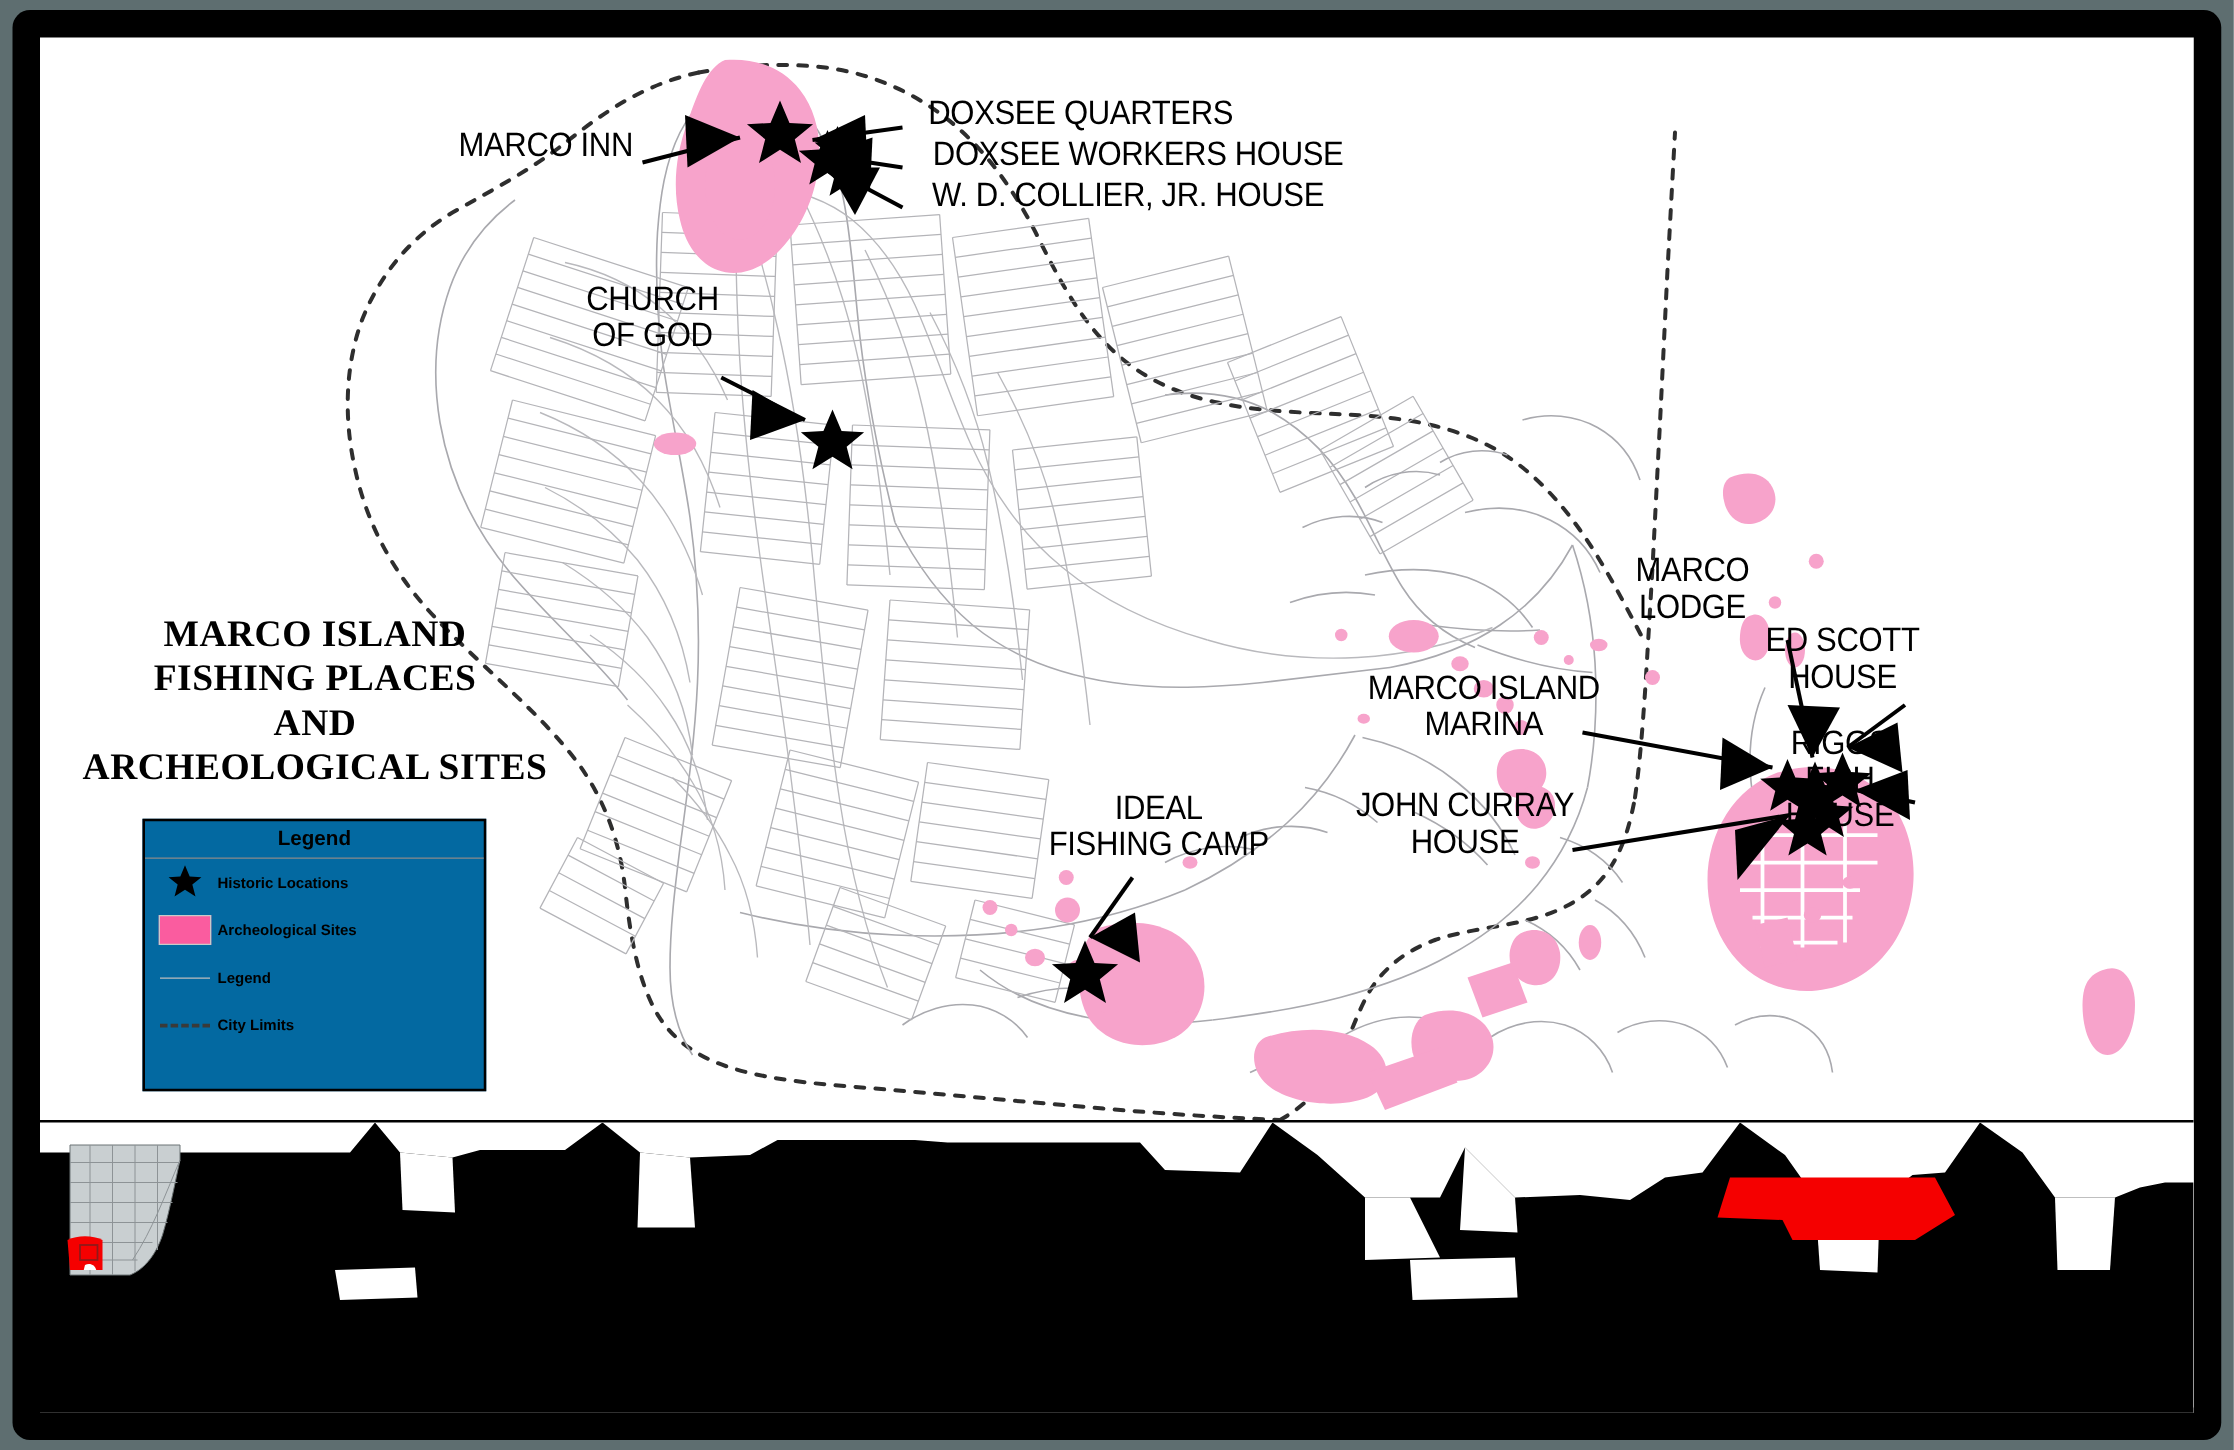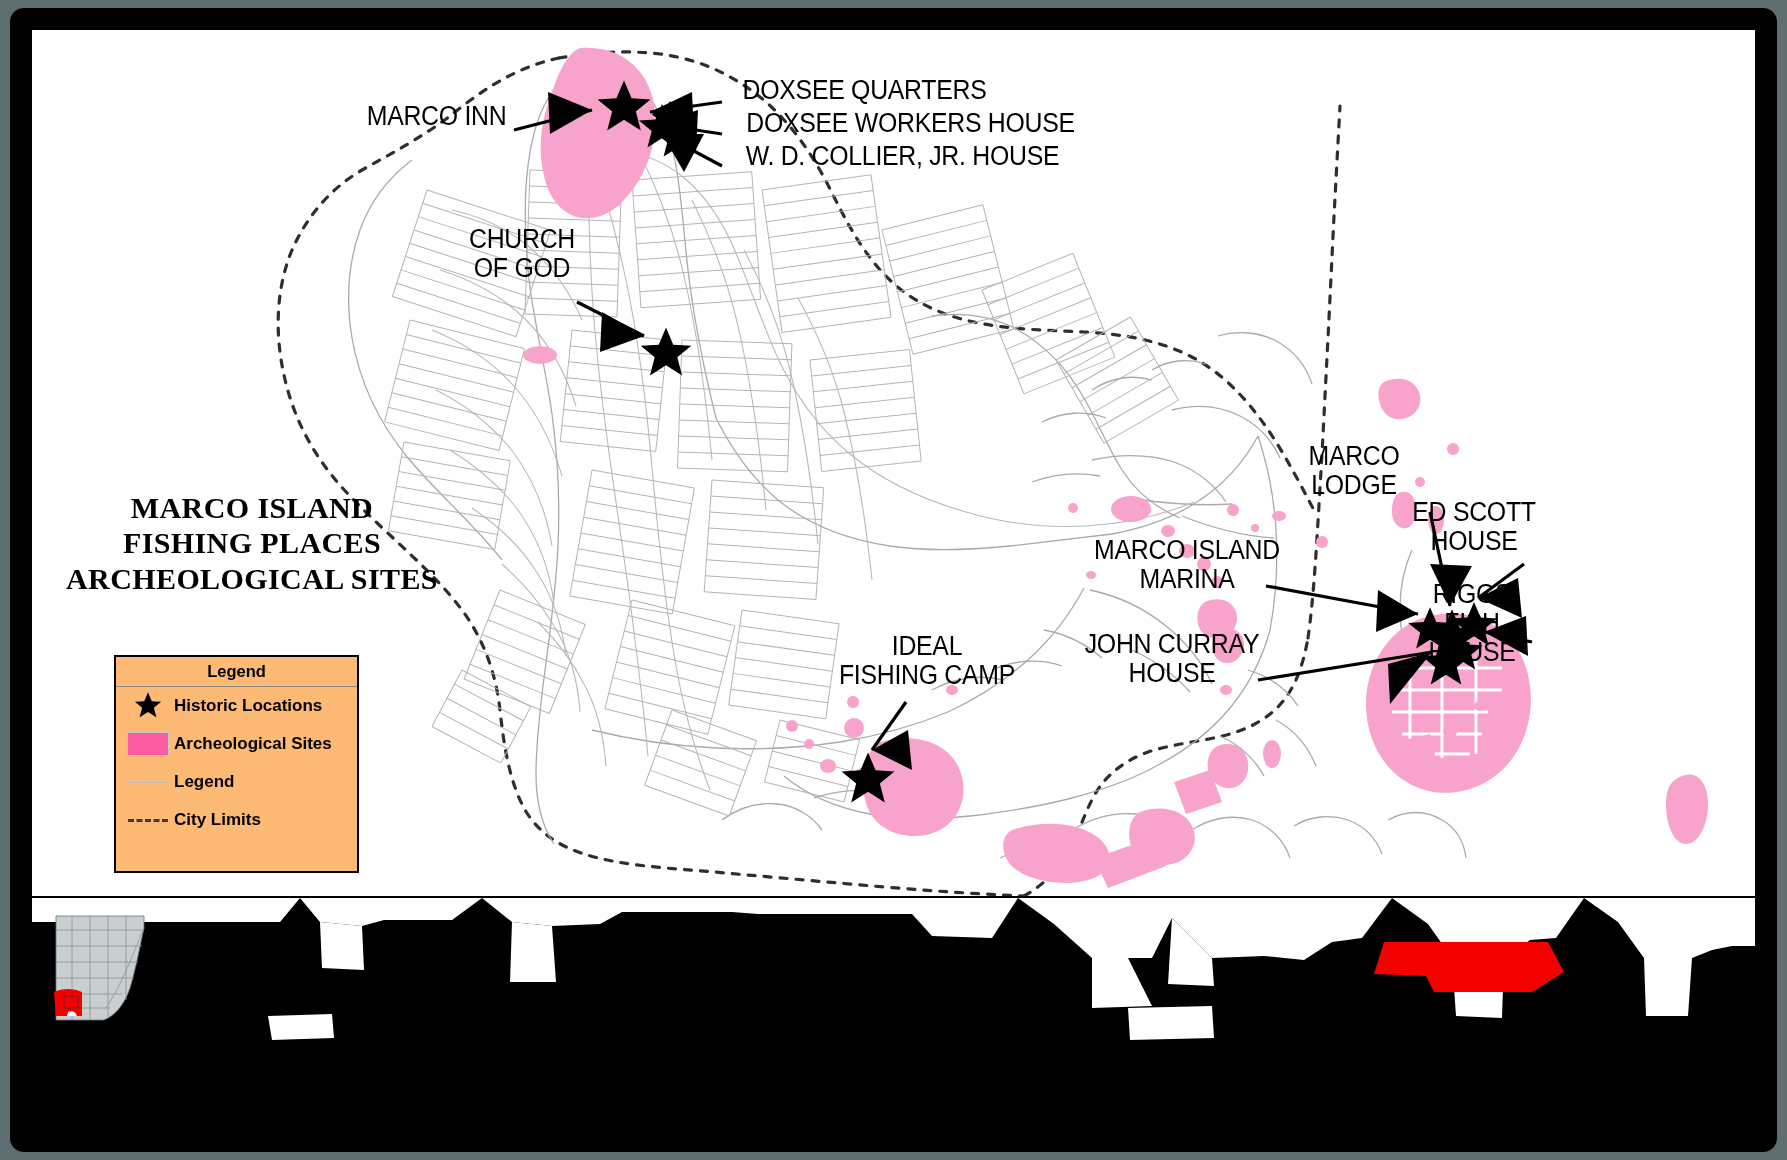--- a/index.html
+++ b/index.html
@@ -34,39 +34,39 @@
     font-weight:bold;
     font-size:30px;
     line-height:1.18;
     color:#000;
     letter-spacing:.4px;
   }
   #title div{white-space:nowrap;}
   
   #legend{
     position:absolute;left:82px;top:625px;
-    width:245px;height:218px;
+    width:275px;height:218px;
     border:2.5px solid #000;
-    background:#fdba74;
+    background:#0369a1;
     box-sizing:border-box;
   }
   #legend .lg-head{
     text-align:center;font-weight:bold;font-size:16.5px;
     padding:5px 0 5px 0;color:#000;
     border-bottom:1.5px solid #8a8a8a;
   }
   #legend .lg-row{
     display:flex;align-items:center;
     height:38px;padding-left:6px;
   }
   #legend .lg-sym{
     width:52px;flex:0 0 52px;display:flex;align-items:center;justify-content:center;
   }
   #legend .lg-txt{
-    font-weight:bold;font-size:17px;color:#000;white-space:nowrap;
+    font-weight:bold;font-size:12px;color:#000;white-space:nowrap;
   }
   .sw-pink{width:40px;height:22px;background:#fa5c9f;border:1px solid #c9c9c9;}
   .sw-street{width:40px;height:0;border-top:1.6px solid #bdbdbd;}
   .sw-city{width:40px;height:0;border-top:3.4px dashed #3a3a3a;}
   
   .mlabel{
     position:absolute;
     font-family:"Liberation Sans", sans-serif;
     font-size:27px;
     line-height:1.08;
@@ -415,20 +415,21 @@
         <use href="#starShape" x="0" y="0" transform="translate(1414,634) scale(1.05)"></use>
         <use href="#starShape" x="0" y="0" transform="translate(1398,600) scale(0.95)"></use>
         <use href="#starShape" x="0" y="0" transform="translate(1430,622) scale(0.9)"></use>
         <use href="#starShape" x="0" y="0" transform="translate(836,750) scale(1.15)"></use>
       </g>
     </svg>
 
     <div id="title">
       <div>MARCO ISLAND</div>
       <div>FISHING PLACES</div>
+      <div>AND</div>
       <div>ARCHEOLOGICAL SITES</div>
     </div>
 
     <div id="legend">
       <div class="lg-head">Legend</div>
 
       <div class="lg-row">
         <div class="lg-sym">
           <svg width="30" height="30" viewBox="-24 -24 48 48" aria-hidden="true">
             <polygon fill="#000" points="0,-22 6,-7.7 21,-6.8 9.4,2.7 13.4,17.9 0,9.4 -13.4,17.9 -9.4,2.7 -21,-6.8 -6,-7.7"></polygon>

